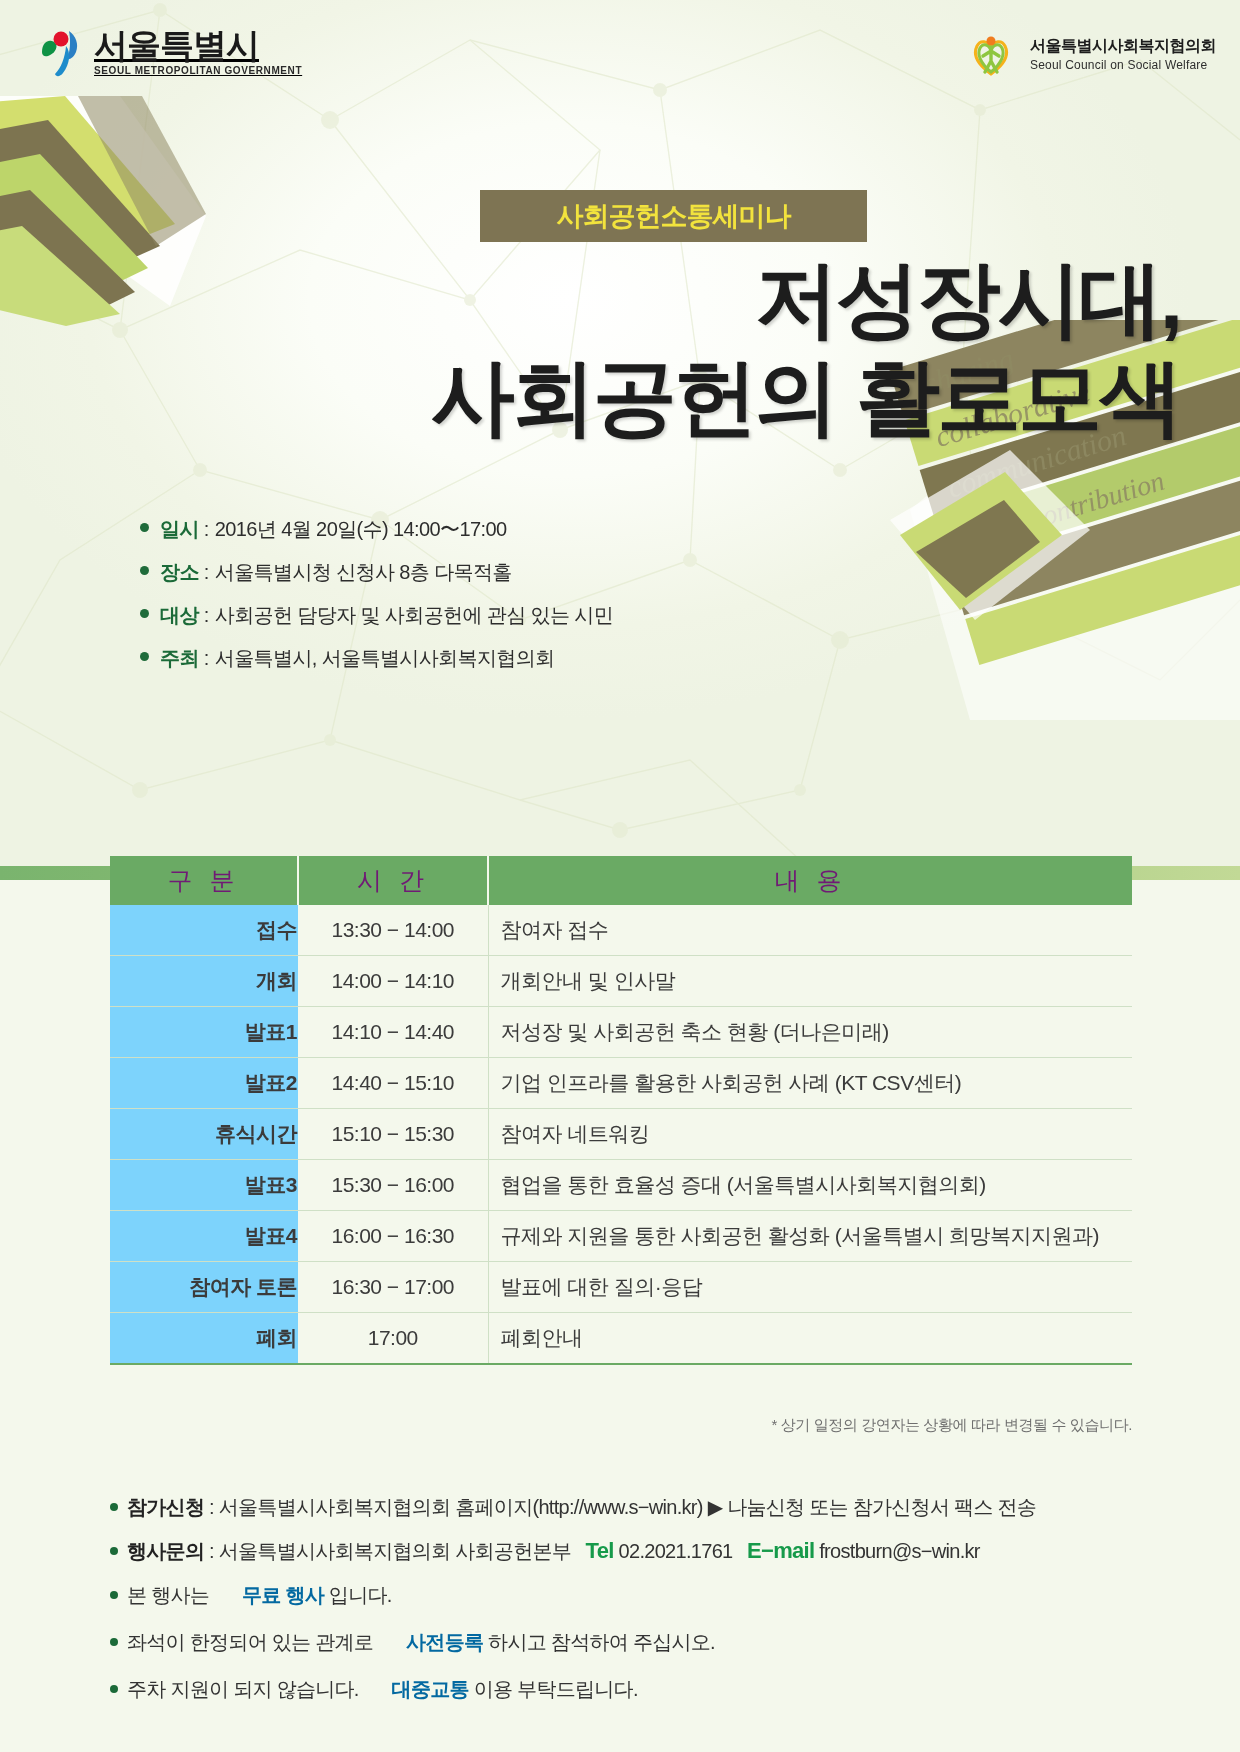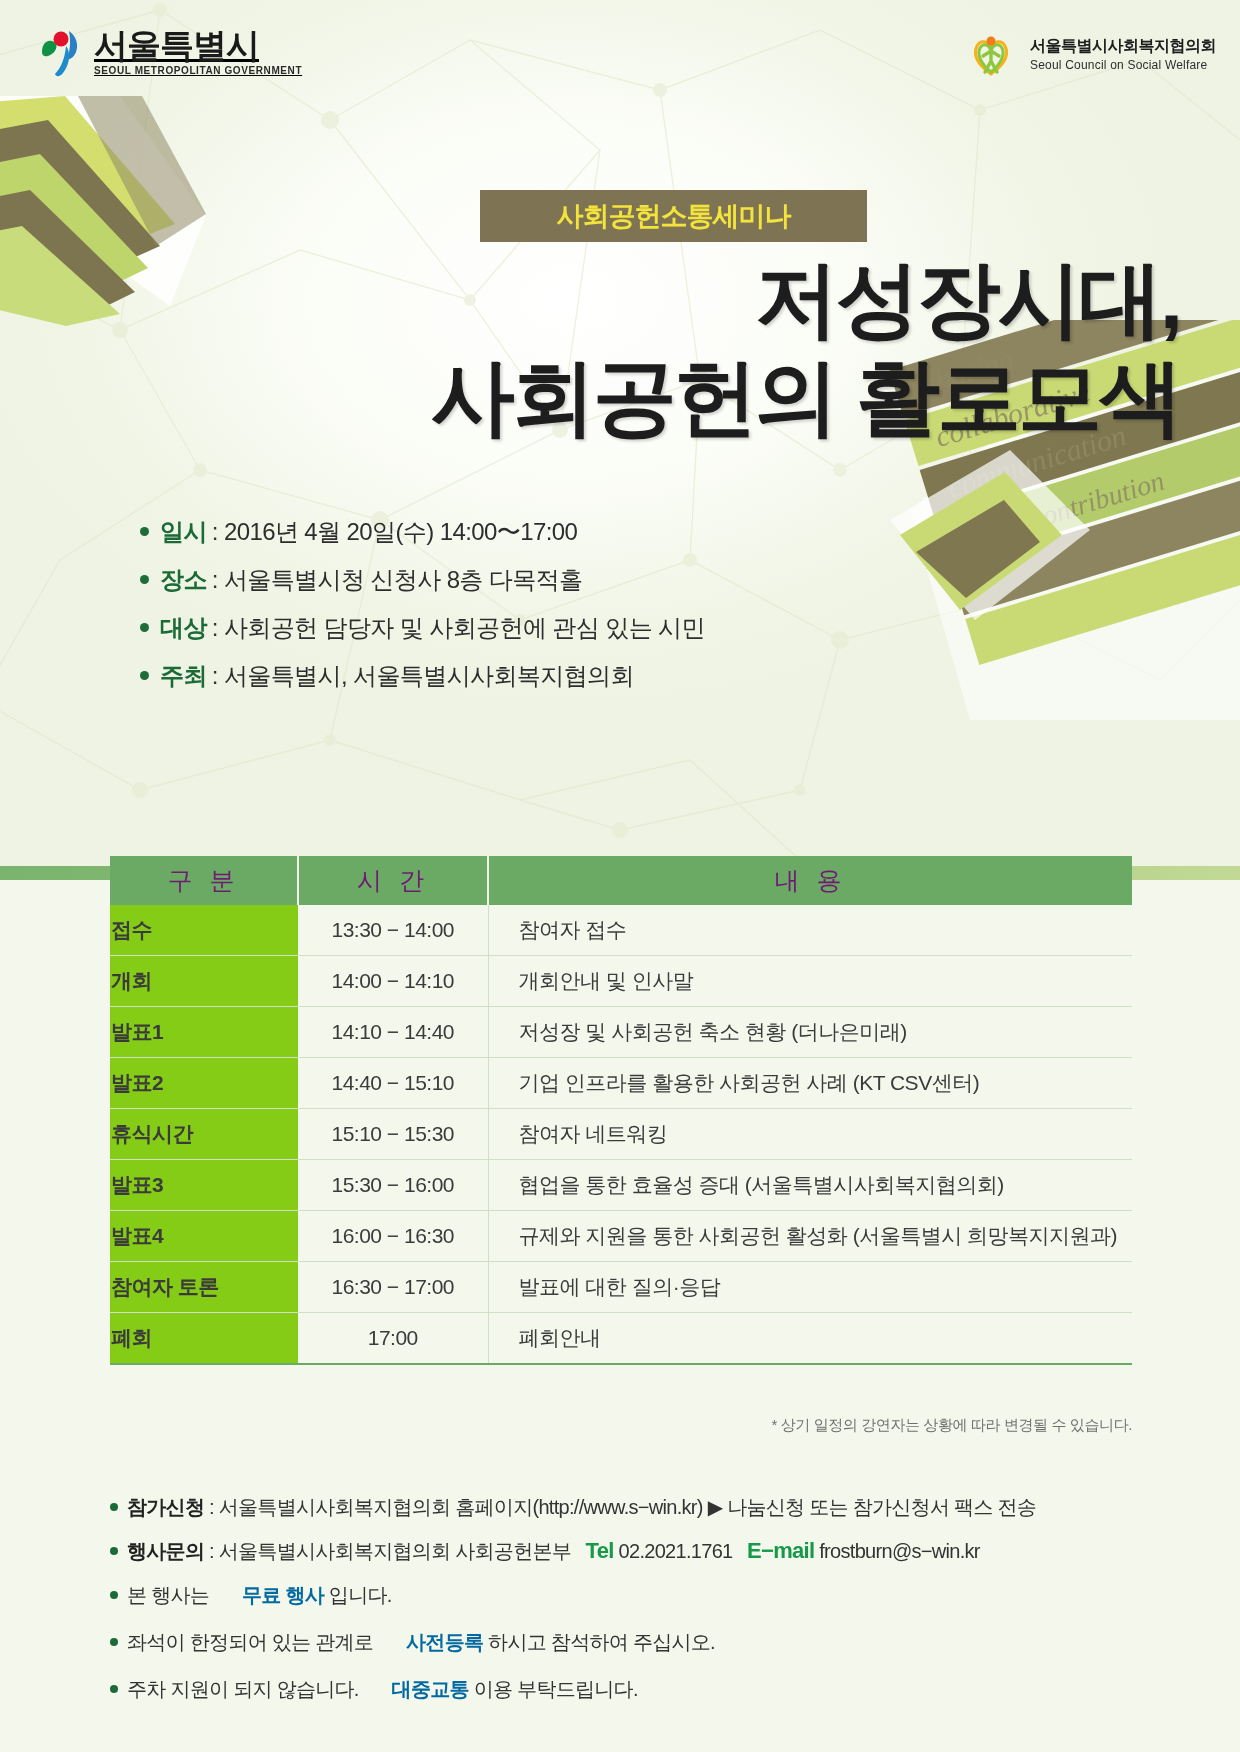--- a/index.html
+++ b/index.html
@@ -61,46 +61,46 @@
     position:absolute;left:60px;top:250px;width:1120px;
     text-align:right;padding-right:182px;
     font-size:84px;font-weight:bold;color:#1d1d1d;
     line-height:1.17;letter-spacing:-3px;
     text-shadow:2px 2px 3px rgba(0,0,0,.18);
   }
   .title .l2{display:block;padding-right:0;}
 
   
   .info{position:absolute;left:140px;top:516px;width:640px;}
-  .info-row{display:flex;align-items:baseline;margin-bottom:16px;font-size:24px;color:#333;letter-spacing:-.6px;}
+  .info-row{display:flex;align-items:baseline;margin-bottom:16px;font-size:20px;color:#333;letter-spacing:-.6px;}
   .dot{width:9px;height:9px;border-radius:50%;background:#1f6b3a;display:inline-block;margin-right:11px;transform:translateY(-4px);flex:none;}
   .info-label{font-weight:bold;color:#1b6a38;margin-right:5px;}
   .info-colon{color:#333;margin-right:6px;}
   .info-value{color:#2d2d2d;}
 
   
   .table-wrap{position:absolute;left:110px;top:856px;width:1022px;}
   table.sched{border-collapse:collapse;width:1022px;table-layout:fixed;}
   table.sched th{
     background:#6aaa64;color:#701a75;font-size:25px;font-weight:normal;
     height:47px;letter-spacing:5px;border-right:2px solid #f4f8ec;
   }
   table.sched th:last-child{border-right:none;}
   table.sched td{
     height:48px;font-size:21px;color:#3b3b3b;letter-spacing:-.5px;
     border-bottom:1px solid #cfe0c6;
   }
   table.sched tr:last-child td{border-bottom:2px solid #6aaa64;}
   td.c-div{
-    background:#84cc16;color:#1e6b35;font-weight:bold;text-align:left;font-size:22px;
+    background:#7dd3fc;color:#1e6b35;font-weight:bold;text-align:right;font-size:22px;
     border-bottom:2px solid #f4f8ec;
   }
   table.sched tr:last-child td.c-div{border-bottom:2px solid #6aaa64;}
   td.c-time{text-align:center;border-right:1px solid #cfe0c6;letter-spacing:0;}
-  td.c-desc{padding-left:30px;}
+  td.c-desc{padding-left:12px;}
   col.w1{width:188px;}
   col.w2{width:190px;}
   col.w3{width:644px;}
   .note{
     position:absolute;left:110px;top:1416px;width:1022px;text-align:right;
     font-size:15px;color:#6f6f6f;letter-spacing:-.4px;
   }
 
   
   .notes{position:absolute;left:110px;top:1494px;width:1060px;}

